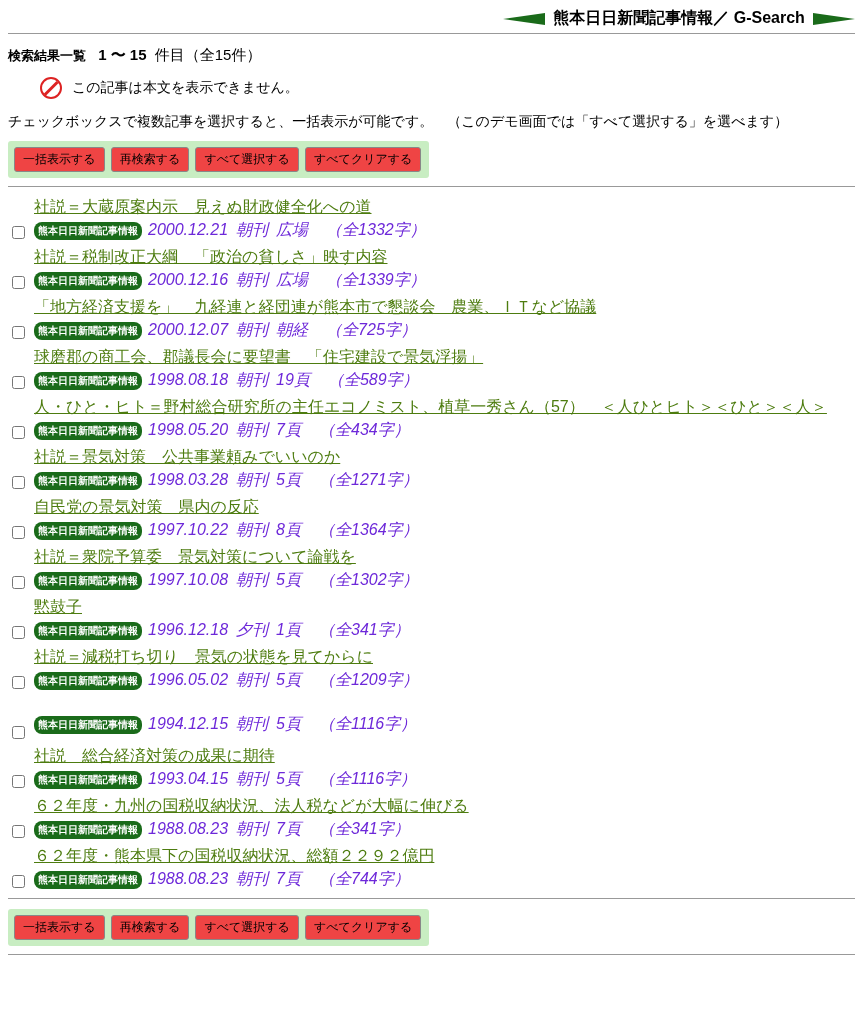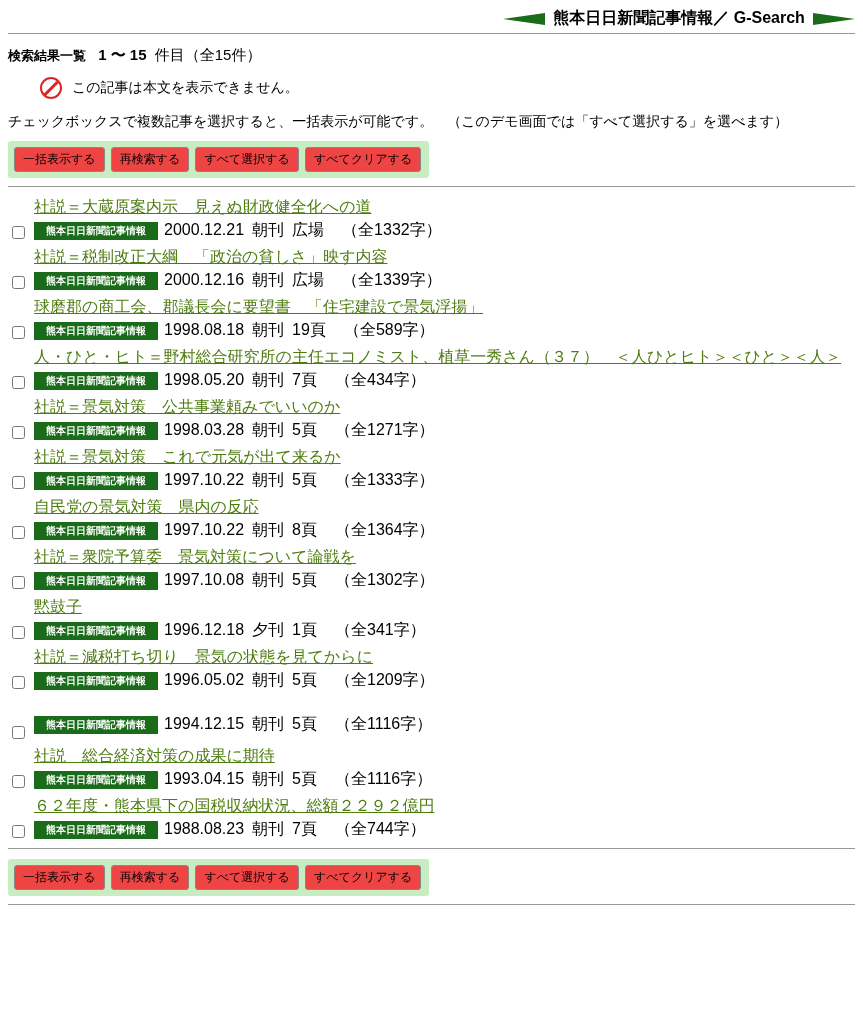--- a/index.html
+++ b/index.html
@@ -113,28 +113,30 @@
     font-size: 16px;
     cursor: pointer;
     display: inline-block;
     margin-bottom: 2px;
   }
   .source-badge {
     display: inline-block;
     background: #1a6b1a;
     color: #fff;
     font-size: 10px;
-    padding: 2px 12px;
+    padding: 2px 4px;
     font-weight: bold;
     vertical-align: middle;
     margin-right: 6px;
+    border-radius: 8px;
   }
   .meta {
     font-size: 16px;
-    color: #000000;
+    color: #6d28d9;
+    font-style: italic;
   }
   .meta span {
     margin-right: 8px;
   }
   .char-count {
     margin-left: 10px;
   }
 </style>
 </head>
 <body>
@@ -181,36 +183,36 @@
     <div class="result-row">
       <div class="cb-cell"><input type="checkbox" style=""></div>
       <div class="result-content"><a class="result-title">社説＝大蔵原案内示　見えぬ財政健全化への道</a><br><span class="source-badge">熊本日日新聞記事情報</span><span class="meta"><span>2000.12.21</span><span>朝刊</span><span>広場</span><span class="char-count">（全1332字）</span></span></div>
     </div>
     <div class="result-row">
       <div class="cb-cell"><input type="checkbox" style=""></div>
       <div class="result-content"><a class="result-title">社説＝税制改正大綱　「政治の貧しさ」映す内容</a><br><span class="source-badge">熊本日日新聞記事情報</span><span class="meta"><span>2000.12.16</span><span>朝刊</span><span>広場</span><span class="char-count">（全1339字）</span></span></div>
     </div>
     <div class="result-row">
       <div class="cb-cell"><input type="checkbox" style=""></div>
+      <div class="result-content"><a class="result-title">「地方経済支援を」　九経連と経団連が熊本市で懇談会　農業、ＩＴなど協議</a><br><span class="source-badge">熊本日日新聞記事情報</span><span class="meta"><span>2000.12.07</span><span>朝刊</span><span>朝経</span><span class="char-count">（全725字）</span></span></div>
+    </div>
+    <div class="result-row">
+      <div class="cb-cell"><input type="checkbox" style=""></div>
       <div class="result-content"><a class="result-title">球磨郡の商工会、郡議長会に要望書　「住宅建設で景気浮揚」</a><br><span class="source-badge">熊本日日新聞記事情報</span><span class="meta"><span>1998.08.18</span><span>朝刊</span><span>19頁</span><span class="char-count">（全589字）</span></span></div>
     </div>
     <div class="result-row">
       <div class="cb-cell"><input type="checkbox" style=""></div>
-      <div class="result-content"><a class="result-title">人・ひと・ヒト＝野村総合研究所の主任エコノミスト、植草一秀さん（３７）　＜人ひとヒト＞＜ひと＞＜人＞</a><br><span class="source-badge">熊本日日新聞記事情報</span><span class="meta"><span>1998.05.20</span><span>朝刊</span><span>7頁</span><span class="char-count">（全434字）</span></span></div>
+      <div class="result-content"><a class="result-title">人・ひと・ヒト＝野村総合研究所の主任エコノミスト、植草一秀さん（57）　＜人ひとヒト＞＜ひと＞＜人＞</a><br><span class="source-badge">熊本日日新聞記事情報</span><span class="meta"><span>1998.05.20</span><span>朝刊</span><span>7頁</span><span class="char-count">（全434字）</span></span></div>
     </div>
     <div class="result-row">
       <div class="cb-cell"><input type="checkbox" style=""></div>
       <div class="result-content"><a class="result-title">社説＝景気対策　公共事業頼みでいいのか</a><br><span class="source-badge">熊本日日新聞記事情報</span><span class="meta"><span>1998.03.28</span><span>朝刊</span><span>5頁</span><span class="char-count">（全1271字）</span></span></div>
     </div>
     <div class="result-row">
       <div class="cb-cell"><input type="checkbox" style=""></div>
-      <div class="result-content"><a class="result-title">社説＝景気対策　これで元気が出て来るか</a><br><span class="source-badge">熊本日日新聞記事情報</span><span class="meta"><span>1997.10.22</span><span>朝刊</span><span>5頁</span><span class="char-count">（全1333字）</span></span></div>
-    </div>
-    <div class="result-row">
-      <div class="cb-cell"><input type="checkbox" style=""></div>
       <div class="result-content"><a class="result-title">自民党の景気対策　県内の反応</a><br><span class="source-badge">熊本日日新聞記事情報</span><span class="meta"><span>1997.10.22</span><span>朝刊</span><span>8頁</span><span class="char-count">（全1364字）</span></span></div>
     </div>
     <div class="result-row">
       <div class="cb-cell"><input type="checkbox" style=""></div>
       <div class="result-content"><a class="result-title">社説＝衆院予算委　景気対策について論戦を</a><br><span class="source-badge">熊本日日新聞記事情報</span><span class="meta"><span>1997.10.08</span><span>朝刊</span><span>5頁</span><span class="char-count">（全1302字）</span></span></div>
     </div>
     <div class="result-row">
       <div class="cb-cell"><input type="checkbox" style=""></div>
       <div class="result-content"><a class="result-title">黙鼓子</a><br><span class="source-badge">熊本日日新聞記事情報</span><span class="meta"><span>1996.12.18</span><span>夕刊</span><span>1頁</span><span class="char-count">（全341字）</span></span></div>
     </div>
@@ -218,20 +220,24 @@
       <div class="cb-cell"><input type="checkbox" style=""></div>
       <div class="result-content"><a class="result-title">社説＝減税打ち切り　景気の状態を見てからに</a><br><span class="source-badge">熊本日日新聞記事情報</span><span class="meta"><span>1996.05.02</span><span>朝刊</span><span>5頁</span><span class="char-count">（全1209字）</span></span></div>
     </div>
     <div class="result-row">
       <div class="cb-cell"><input type="checkbox" style=""></div>
       <div class="result-content"><br><span class="source-badge">熊本日日新聞記事情報</span><span class="meta"><span>1994.12.15</span><span>朝刊</span><span>5頁</span><span class="char-count">（全1116字）</span></span></div>
     </div>
     <div class="result-row">
       <div class="cb-cell"><input type="checkbox" style=""></div>
       <div class="result-content"><a class="result-title">社説　総合経済対策の成果に期待</a><br><span class="source-badge">熊本日日新聞記事情報</span><span class="meta"><span>1993.04.15</span><span>朝刊</span><span>5頁</span><span class="char-count">（全1116字）</span></span></div>
+    </div>
+    <div class="result-row">
+      <div class="cb-cell"><input type="checkbox" style=""></div>
+      <div class="result-content"><a class="result-title">６２年度・九州の国税収納状況、法人税などが大幅に伸びる</a><br><span class="source-badge">熊本日日新聞記事情報</span><span class="meta"><span>1988.08.23</span><span>朝刊</span><span>7頁</span><span class="char-count">（全341字）</span></span></div>
     </div>
     <div class="result-row">
       <div class="cb-cell"><input type="checkbox" style=""></div>
       <div class="result-content"><a class="result-title">６２年度・熊本県下の国税収納状況、総額２２９２億円</a><br><span class="source-badge">熊本日日新聞記事情報</span><span class="meta"><span>1988.08.23</span><span>朝刊</span><span>7頁</span><span class="char-count">（全744字）</span></span></div>
     </div>
   </div>
 
 <hr class="sep">
 
 <div class="button-bar">

